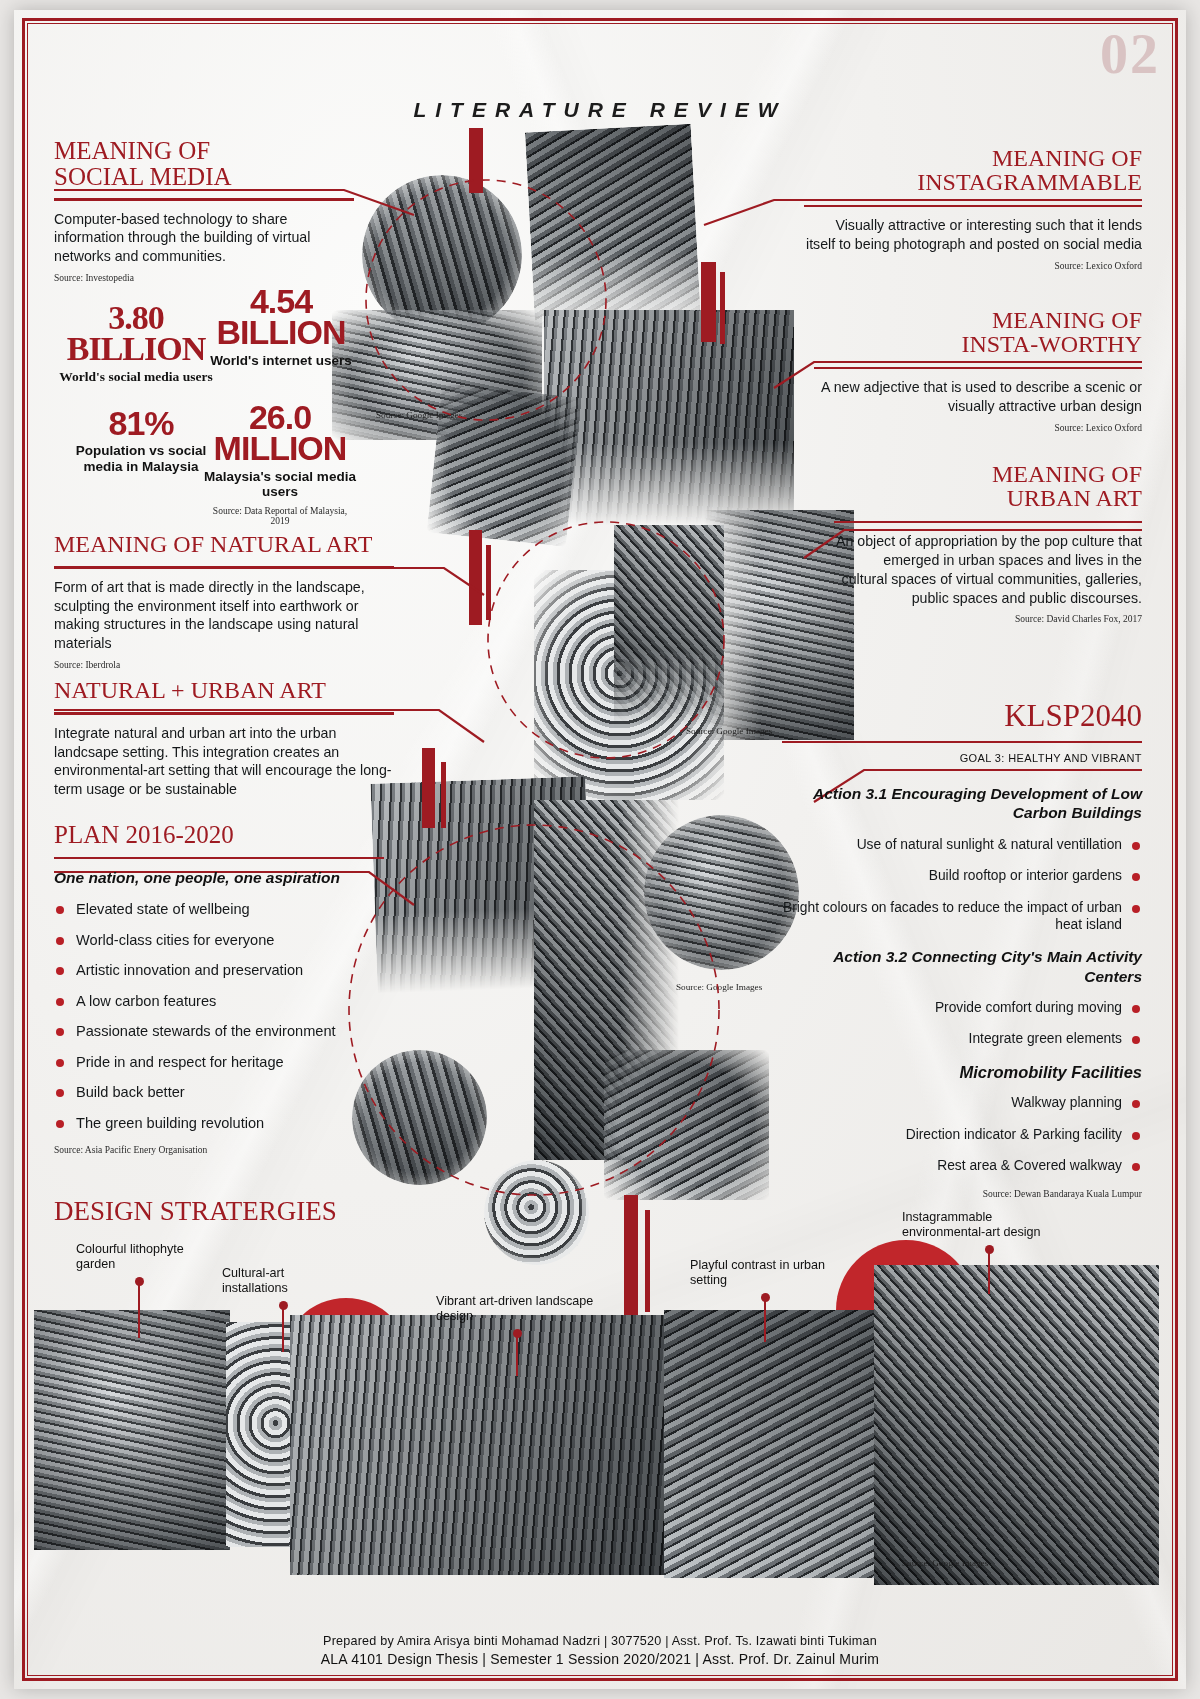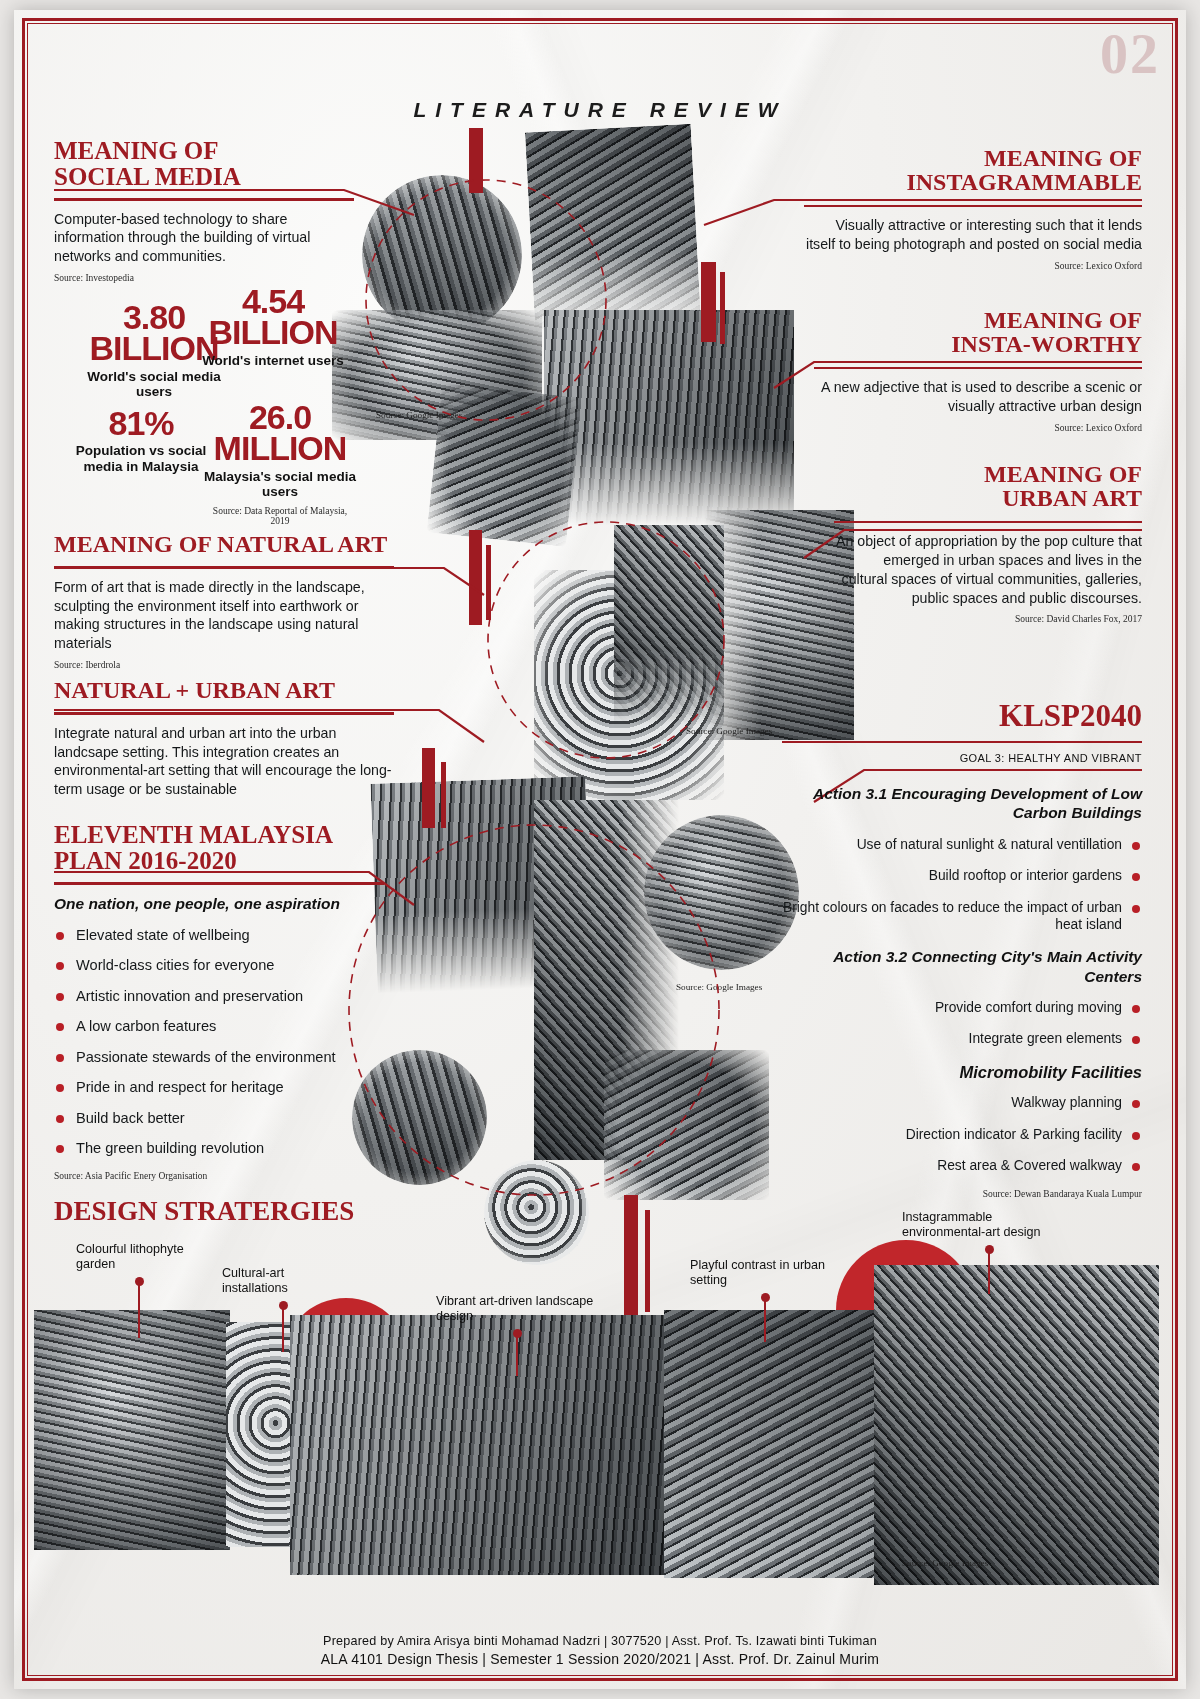--- a/index.html
+++ b/index.html
@@ -42,21 +42,21 @@
   }
   .subtitle{
     position:absolute;left:0;right:0;top:88px;text-align:center;
     font-size:21px;font-weight:bold;font-style:italic;color:#1c1c1c;letter-spacing:9px;
   }
 
   
   .blk{position:absolute;}
   .h-red{
     font-family:"Liberation Serif", serif;
-    color:#9e1b22;font-weight:bold;line-height:1.02;
+    color:#9e1b22;font-weight:normal;line-height:1.02;
   }
   .rule{height:2.5px;background:#9e1b22;margin:5px 0 9px 0;}
   .body-txt{font-size:14.2px;color:#15181a;line-height:1.32;}
   .src{font-family:"Liberation Serif", serif;font-size:9.5px;color:#2a2a2a;margin-top:7px;}
   .right{text-align:right;}
 
   
   .stat{position:absolute;text-align:center;}
   .stat .num{
     font-size:34px;font-weight:bold;color:#9e1b22;line-height:.92;letter-spacing:-1px;
@@ -191,26 +191,26 @@
   <div class="subtitle">LITERATURE REVIEW</div>
 
   <div class="blk" style="left:40px;top:128px;width:300px;">
     <div class="h-red" style="font-size:25px;">MEANING OF</div>
     <div class="h-red" style="font-size:25px;">SOCIAL MEDIA</div>
     <div class="rule" style="margin-top:9px;"></div>
     <div class="body-txt">Computer-based technology to share information through the building of virtual networks and communities.</div>
     <div class="src">Source: Investopedia</div>
   </div>
 
-  <div class="stat" style="left:60px;top:292px;width:160px;">
+  <div class="stat" style="left:42px;top:292px;width:160px;font-family:Liberation Serif, serif;">
     <div class="num">3.80</div>
     <div class="num">BILLION</div>
     <div class="lbl">World's social media users</div>
   </div>
-  <div class="stat" style="left:184px;top:276px;width:150px;">
+  <div class="stat" style="left:192px;top:276px;width:150px;">
     <div class="num">4.54</div>
     <div class="num">BILLION</div>
     <div class="lbl">World's internet users</div>
   </div>
   <div class="stat" style="left:48px;top:398px;width:158px;">
     <div class="num"><span>81</span><span>%</span></div>
     <div class="lbl">Population vs social media in Malaysia</div>
   </div>
   <div class="stat" style="left:190px;top:392px;width:152px;">
     <div class="num">26.0</div>
@@ -226,21 +226,20 @@
   </div>
 
   <div class="blk" style="left:40px;top:522px;width:340px;">
     <div class="h-red" style="font-size:24px;">MEANING OF NATURAL ART</div>
     <div class="rule" style="margin-top:10px;"></div>
     <div class="body-txt">Form of art that is made directly in the landscape, sculpting the environment itself into earthwork or making structures in the landscape using natural materials</div>
     <div class="src">Source: Iberdrola</div>
   </div>
 
   <div class="blk" style="left:40px;top:812px;width:330px;">
-    <div class="h-red" style="font-size:25px;">ELEVENTH MALAYSIA</div>
     <div class="h-red" style="font-size:25px;">PLAN 2016-2020</div>
     <div class="rule" style="margin-top:9px;"></div>
     <div class="italic-h" style="margin-bottom:14px;">One nation, one people, one aspiration</div>
     <ul class="blist">
       <li><span class="dot"></span><span>Elevated state of wellbeing</span></li>
       <li><span class="dot"></span><span>World-class cities for everyone</span></li>
       <li><span class="dot"></span><span>Artistic innovation and preservation</span></li>
       <li><span class="dot"></span><span>A low carbon features</span></li>
       <li><span class="dot"></span><span>Passionate stewards of the environment</span></li>
       <li><span class="dot"></span><span>Pride in and respect for heritage</span></li>

